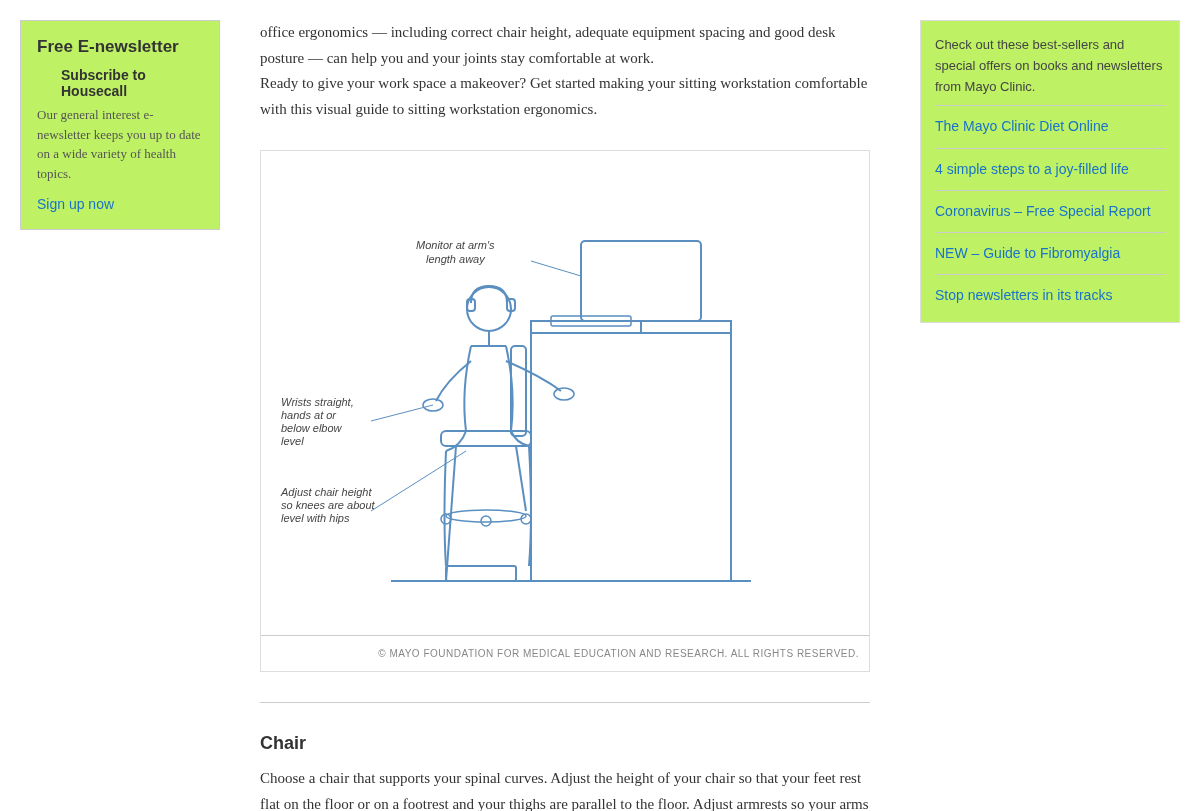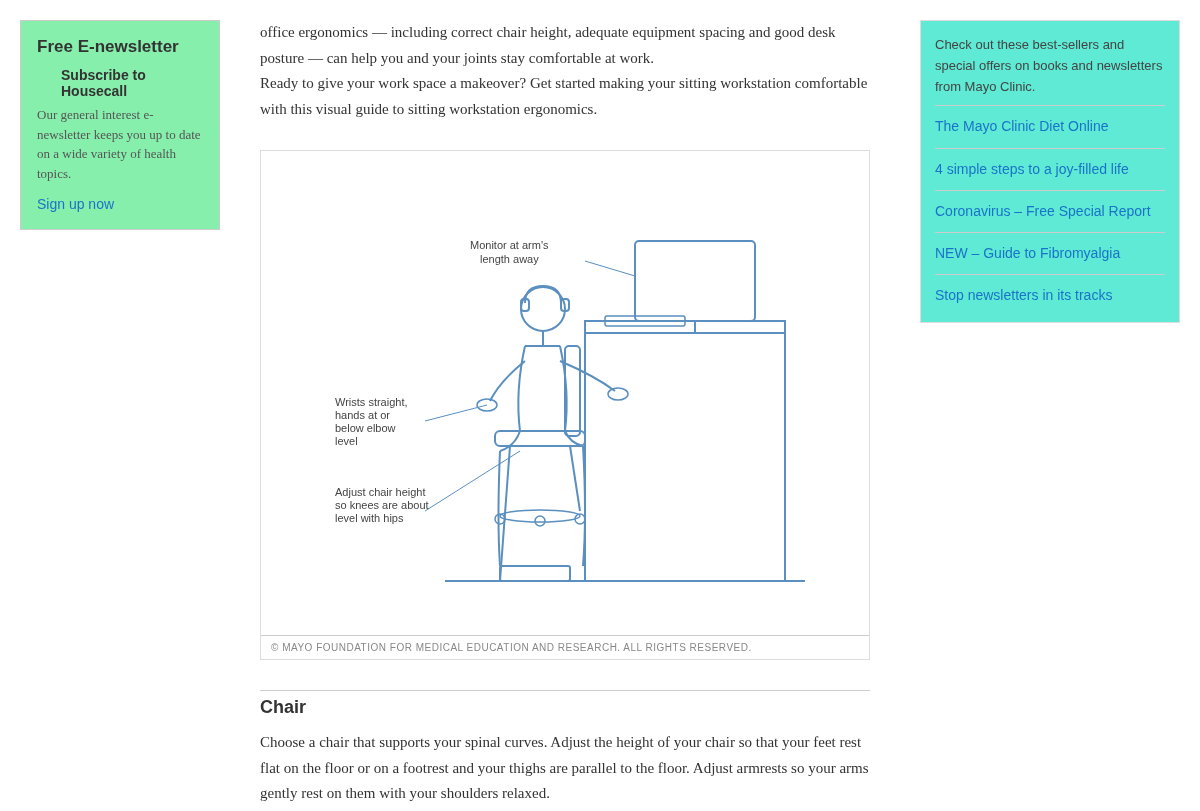--- a/index.html
+++ b/index.html
@@ -17,21 +17,21 @@
     }
     
     .sidebar {
       width: 220px;
       flex-shrink: 0;
       padding: 20px 20px 20px 0;
     }
     .sidebar-box {
       border: 1px solid #ccc;
       padding: 16px;
-      background: #86efac;
+      background: #bef264;
     }
     .sidebar-title {
       font-size: 17px;
       font-weight: bold;
       color: #333;
       margin-bottom: 10px;
       font-family: Arial, sans-serif;
     }
     .sidebar-subtitle {
       font-size: 14px;
@@ -74,58 +74,59 @@
     }
     .diagram-container {
       border: 1px solid #ddd;
       margin-bottom: 30px;
       background: #fff;
     }
     .diagram-inner {
       padding: 10px;
       display: flex;
       flex-direction: column;
-      align-items: center;
+      font-style: italic;
     }
     .diagram-svg-area {
       width: 100%;
       max-width: 480px;
     }
     .copyright-bar {
       width: 100%;
       border-top: 1px solid #ccc;
-      padding: 6px 10px;
+      padding: 12px 10px;
       font-size: 10px;
       color: #888;
       font-family: Arial, sans-serif;
       letter-spacing: 0.5px;
+      text-align: right;
     }
     .section-heading {
       font-size: 18px;
       font-weight: bold;
       color: #333;
       font-family: Arial, sans-serif;
       border-top: 1px solid #ccc;
-      padding-top: 6px;
+      padding-top: 30px;
       margin-bottom: 12px;
     }
     .section-text {
       font-size: 15px;
       line-height: 1.7;
       color: #333;
     }
 
     
     .right-sidebar {
       width: 280px;
       flex-shrink: 0;
       padding: 20px 0 20px 20px;
     }
     .promo-box {
-      background: #5eead4;
+      background: #bef264;
       border: 1px solid #ddd;
       padding: 14px;
       margin-bottom: 20px;
     }
     .promo-text {
       font-size: 13px;
       color: #444;
       line-height: 1.6;
       font-family: Arial, sans-serif;
       margin-bottom: 8px;

